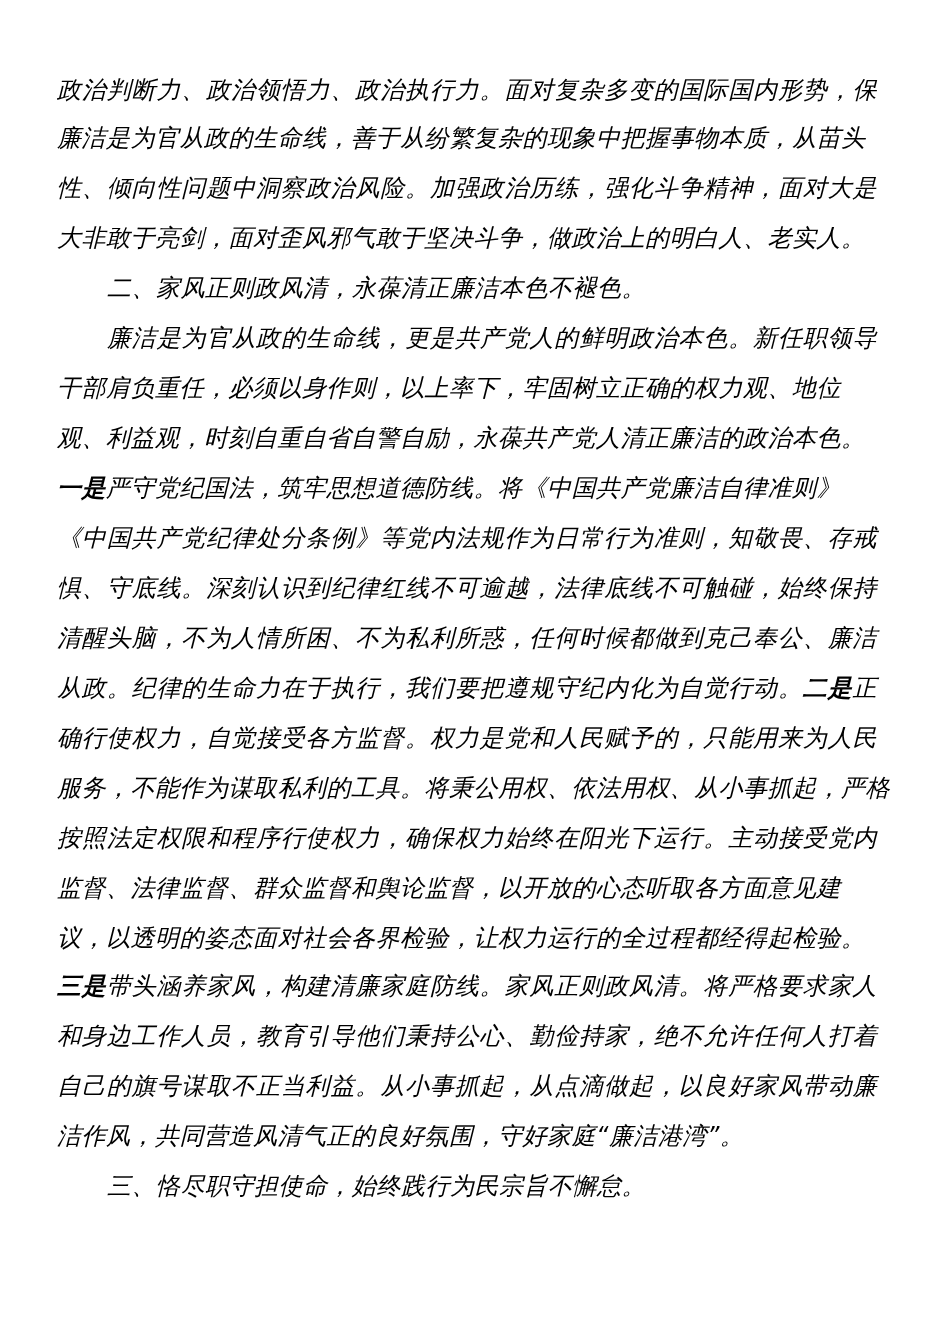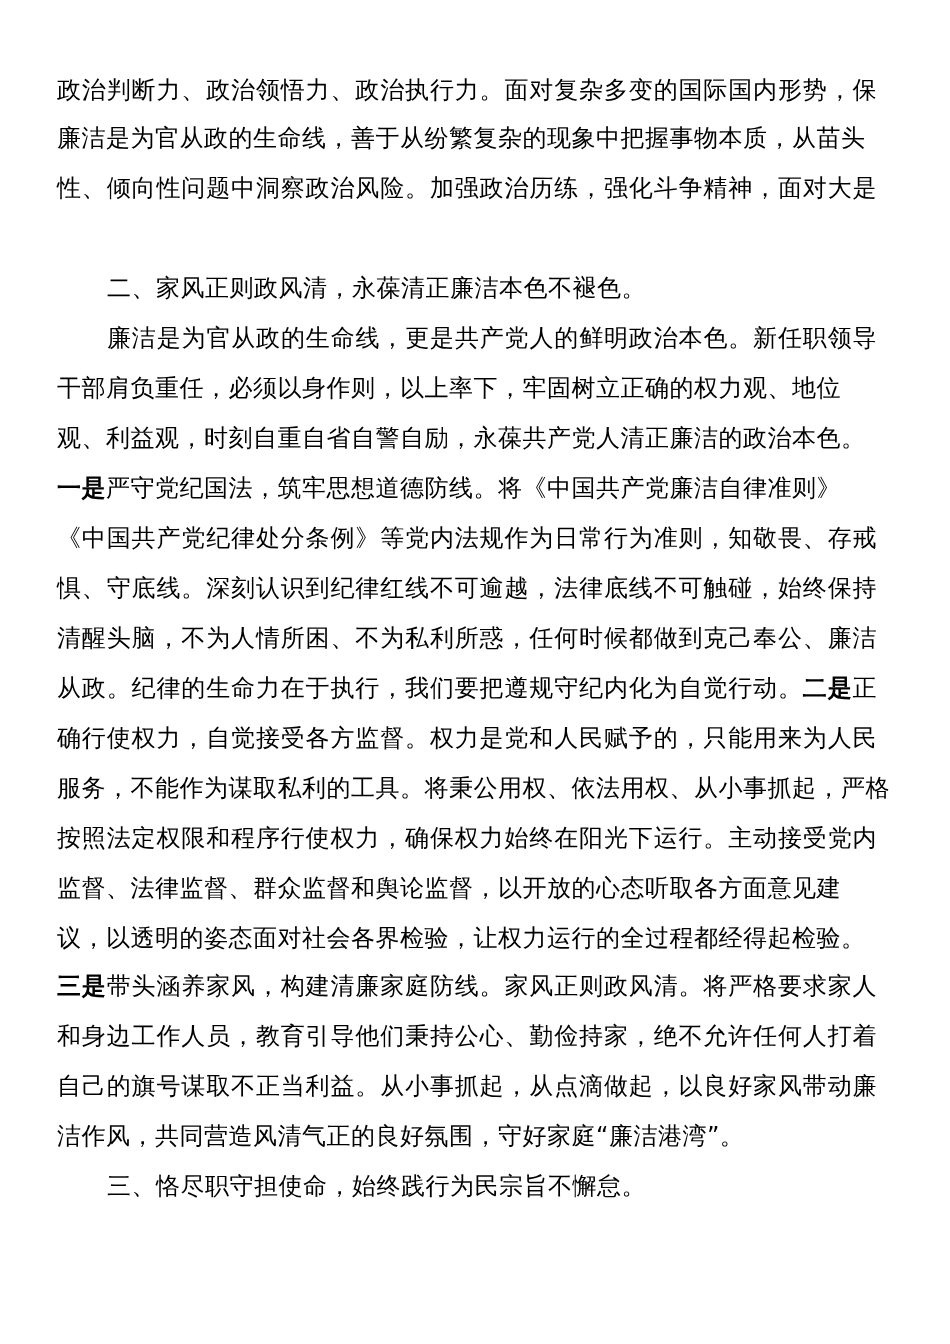--- a/index.html
+++ b/index.html
@@ -1,31 +1,32 @@
 <!DOCTYPE html>
 <html><head>
 <meta charset="utf-8">
 <style>
   html, body { margin: 0; padding: 0; background: #ffffff; }
   body { width: 950px; height: 1344px; position: relative; overflow: hidden;
          font-family: "DejaVu Sans", "Liberation Sans", sans-serif; color: #000; }
-  .page { position: absolute; left: 0; top: 0; width: 950px; height: 1344px; background: #fff; }
+  .page { position: absolute; left: 0; top: 0; width: 950px; height: 1344px; background: #fff; font-style: italic; }
   .line { position: absolute; left: 57px; width: 820px; height: 30px; line-height: 30px;
           font-size: 24px; white-space: nowrap; letter-spacing: 0.5px; }
   .line.justify { text-align: justify; text-align-last: justify; }
   .indent { left: 107px; width: 770px; }
   b { font-weight: bold; margin-top: 25px; }
 </style>
 </head>
 <body>
 
 <div class="page">
   <div class="line justify" style="top:75px"><span>政治判断力、政治领悟力、政治执行力。面对复杂多变的国际国内形势，保</span></div>
   <div class="line" style="top:123px"><span>廉洁是为官从政的生命线，善于从纷繁复杂的现象中把握事物本质，从苗头</span></div>
   <div class="line justify" style="top:173px"><span>性、倾向性问题中洞察政治风险。加强政治历练，强化斗争精神，面对大是</span></div>
+  <div class="line" style="top:223px"><span>大非敢于亮剑，面对歪风邪气敢于坚决斗争，做政治上的明白人、老实人。</span></div>
   <div class="line indent" style="top:273px"><span>二、家风正则政风清，永葆清正廉洁本色不褪色。</span></div>
   <div class="line indent justify" style="top:323px"><span>廉洁是为官从政的生命线，更是共产党人的鲜明政治本色。新任职领导</span></div>
   <div class="line" style="top:373px"><span>干部肩负重任，必须以身作则，以上率下，牢固树立正确的权力观、地位</span></div>
   <div class="line" style="top:423px"><span>观、利益观，时刻自重自省自警自励，永葆共产党人清正廉洁的政治本色。</span></div>
   <div class="line" style="top:473px"><b>一是</b><span>严守党纪国法，筑牢思想道德防线。将《中国共产党廉洁自律准则》</span></div>
   <div class="line justify" style="top:523px"><span>《中国共产党纪律处分条例》等党内法规作为日常行为准则，知敬畏、存戒</span></div>
   <div class="line justify" style="top:573px"><span>惧、守底线。深刻认识到纪律红线不可逾越，法律底线不可触碰，始终保持</span></div>
   <div class="line justify" style="top:623px"><span>清醒头脑，不为人情所困、不为私利所惑，任何时候都做到克己奉公、廉洁</span></div>
   <div class="line justify" style="top:673px"><span>从政。纪律的生命力在于执行，我们要把遵规守纪内化为自觉行动。</span><b>二是</b><span>正</span></div>
   <div class="line justify" style="top:723px"><span>确行使权力，自觉接受各方监督。权力是党和人民赋予的，只能用来为人民</span></div>

